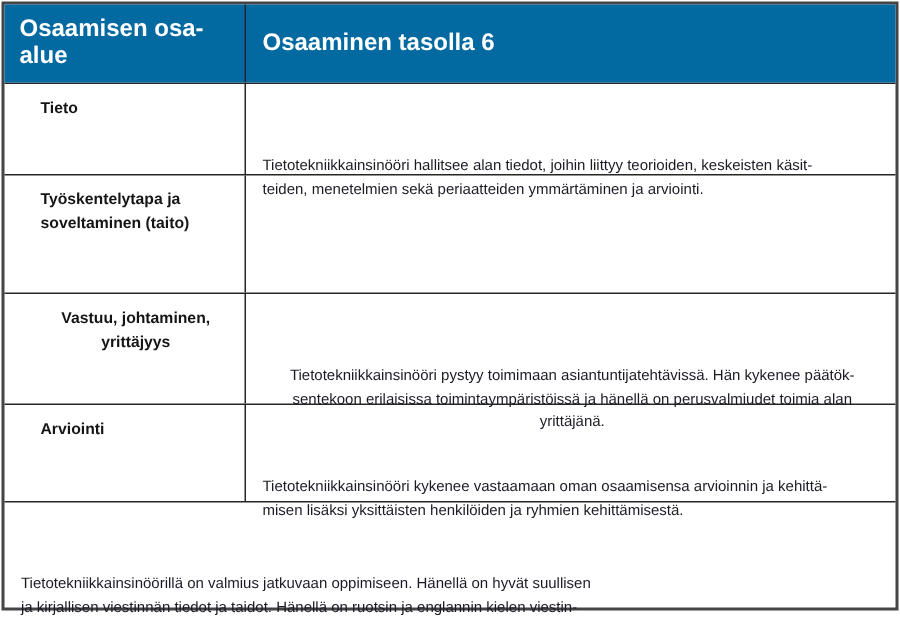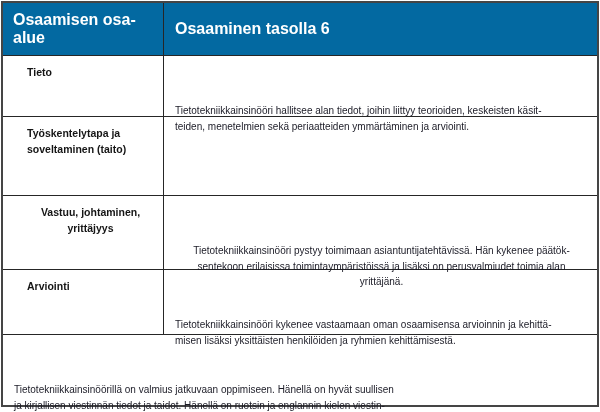--- a/index.html
+++ b/index.html
@@ -93,21 +93,21 @@
 
     <div class="row body-row r1">
       <div class="cell c1">Työskentelytapa ja
 soveltaminen (taito)</div>
     </div>
 
     <div class="row body-row r2">
       <div class="cell c1">Vastuu, johtaminen,
 yrittäjyys</div>
       <div class="cell c2">Tietotekniikkainsinööri pystyy toimimaan asiantuntijatehtävissä. Hän kykenee päätök-
-sentekoon erilaisissa toimintaympäristöissä ja lisäksi on perusvalmiudet toimia alan
+sentekoon erilaisissa toimintaympäristöissä ja hänellä on perusvalmiudet toimia alan
 yrittäjänä.</div>
     </div>
 
     <div class="row body-row r3">
       <div class="cell c1">Arviointi</div>
       <div class="cell c2">Tietotekniikkainsinööri kykenee vastaamaan oman osaamisensa arvioinnin ja kehittä-
 misen lisäksi yksittäisten henkilöiden ja ryhmien kehittämisestä.</div>
     </div>
 
     <div class="row body-row r4">

